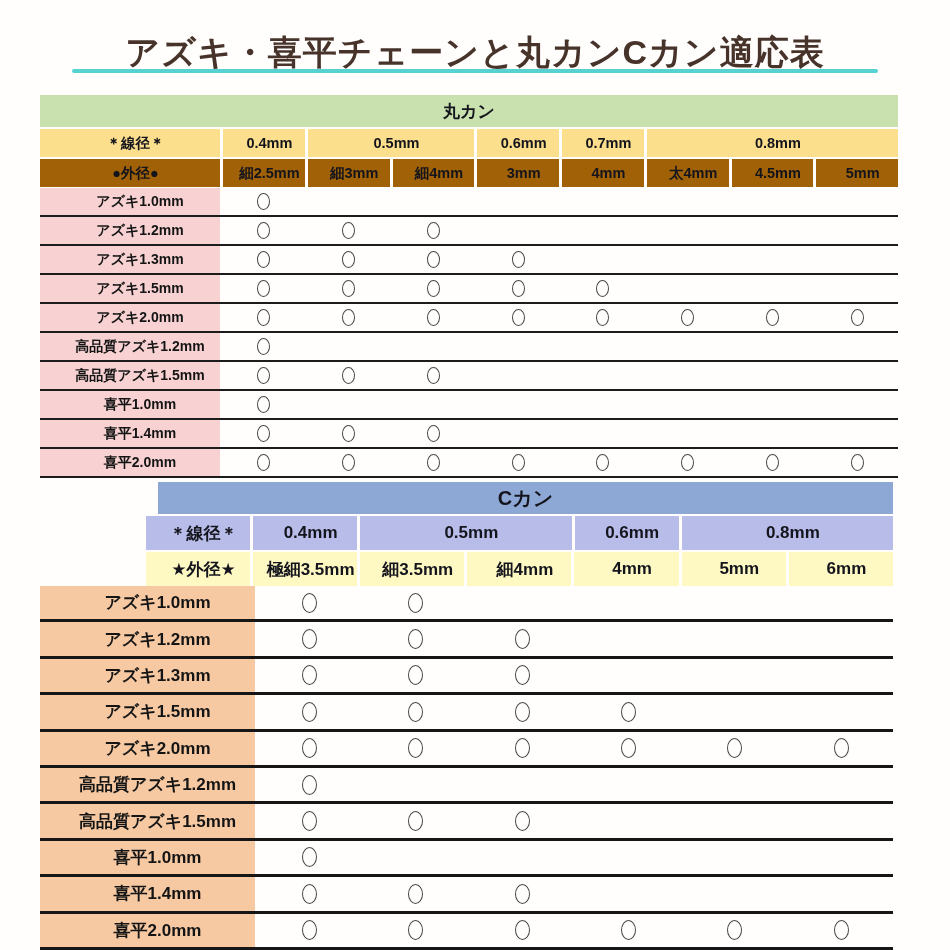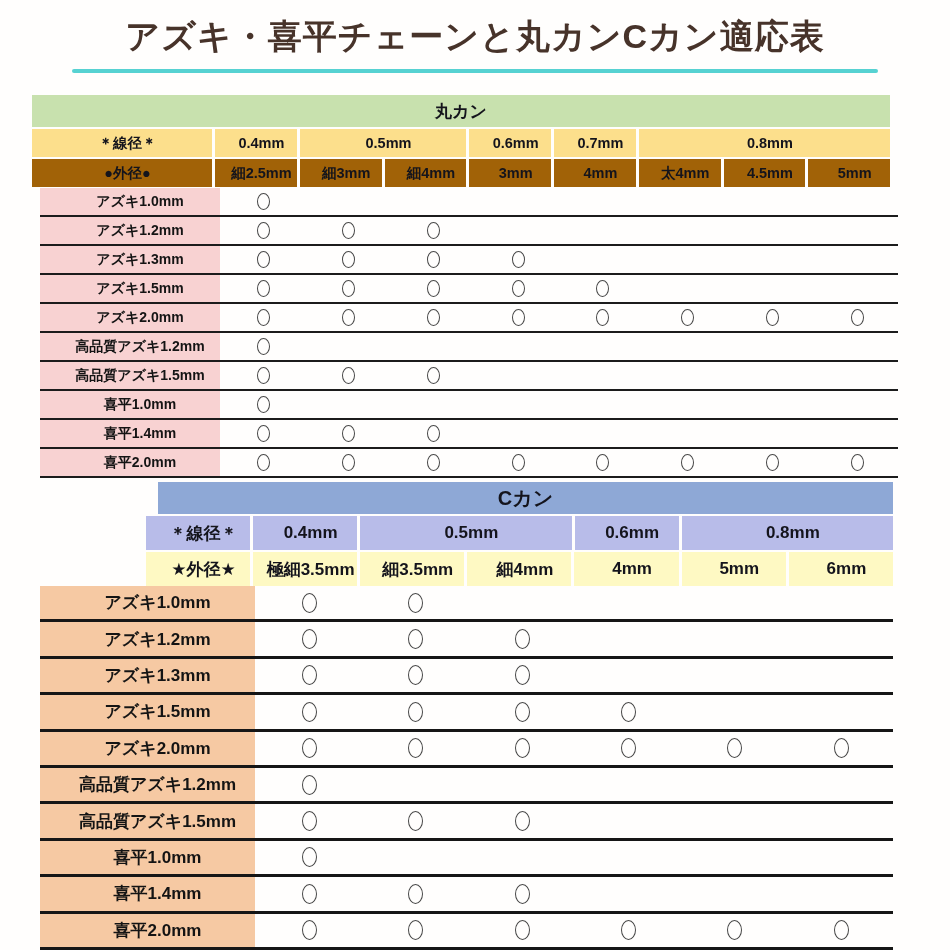--- a/index.html
+++ b/index.html
@@ -6,21 +6,21 @@
   body {
     width: 950px; height: 950px;
     background: #ffffff;
     font-family: "Liberation Sans", "DejaVu Sans", sans-serif;
     overflow: hidden;
   }
   .page { position: relative; width: 950px; height: 950px; background: #fffefd; overflow: hidden; }
 
   
   .title-text {
-    position: absolute; top: 14px; left: 0; width: 100%;
+    position: absolute; top: 30px; left: 0; width: 100%;
     text-align: center;
     font-size: 34px; font-weight: bold; color: #47332a;
     letter-spacing: 1px;
   }
   .title-underline {
     position: absolute; top: 69px; left: 50%; transform: translateX(-50%);
     width: 806px; height: 4px; background: #57d2d2; border-radius: 2px;
   }
 
   
@@ -36,21 +36,21 @@
   }
   .brow { display: grid; column-gap: 3px; box-sizing: border-box; }
   .blabel {
     display: flex; align-items: center; justify-content: center;
     font-weight: bold; color: #141414; white-space: nowrap; padding-left: 20px;
   }
   .mcell { display: flex; align-items: center; justify-content: center; }
   .mark { display: inline-block; border-radius: 50%; box-sizing: border-box; }
 
   
-  .t1h { left: 32px; top: 95px;  width: 858px; }
+  .t1h { left: 40px; top: 95px;  width: 858px; }
   .t1b { left: 40px; top: 188px; width: 858px; }
   .t1h .band { height: 32px; margin-bottom: 2px; background: #c8e1ae; font-size: 17px; }
   .t1h .hrow { grid-template-columns: 180px repeat(8, 1fr); height: 28px; margin-bottom: 2px; }
   .t1h .hrow .hlabel, .t1h .hrow .hcell { font-size: 14.5px; }
   .t1h .wire .hlabel, .t1h .wire .hcell { background: #fcdf8c; }
   .t1h .outer .hlabel, .t1h .outer .hcell { background: #a16207; }
   .t1b .brow {
     grid-template-columns: 180px repeat(8, 1fr);
     height: 29px; border-bottom: 2.5px solid #1c1c1c;
   }

